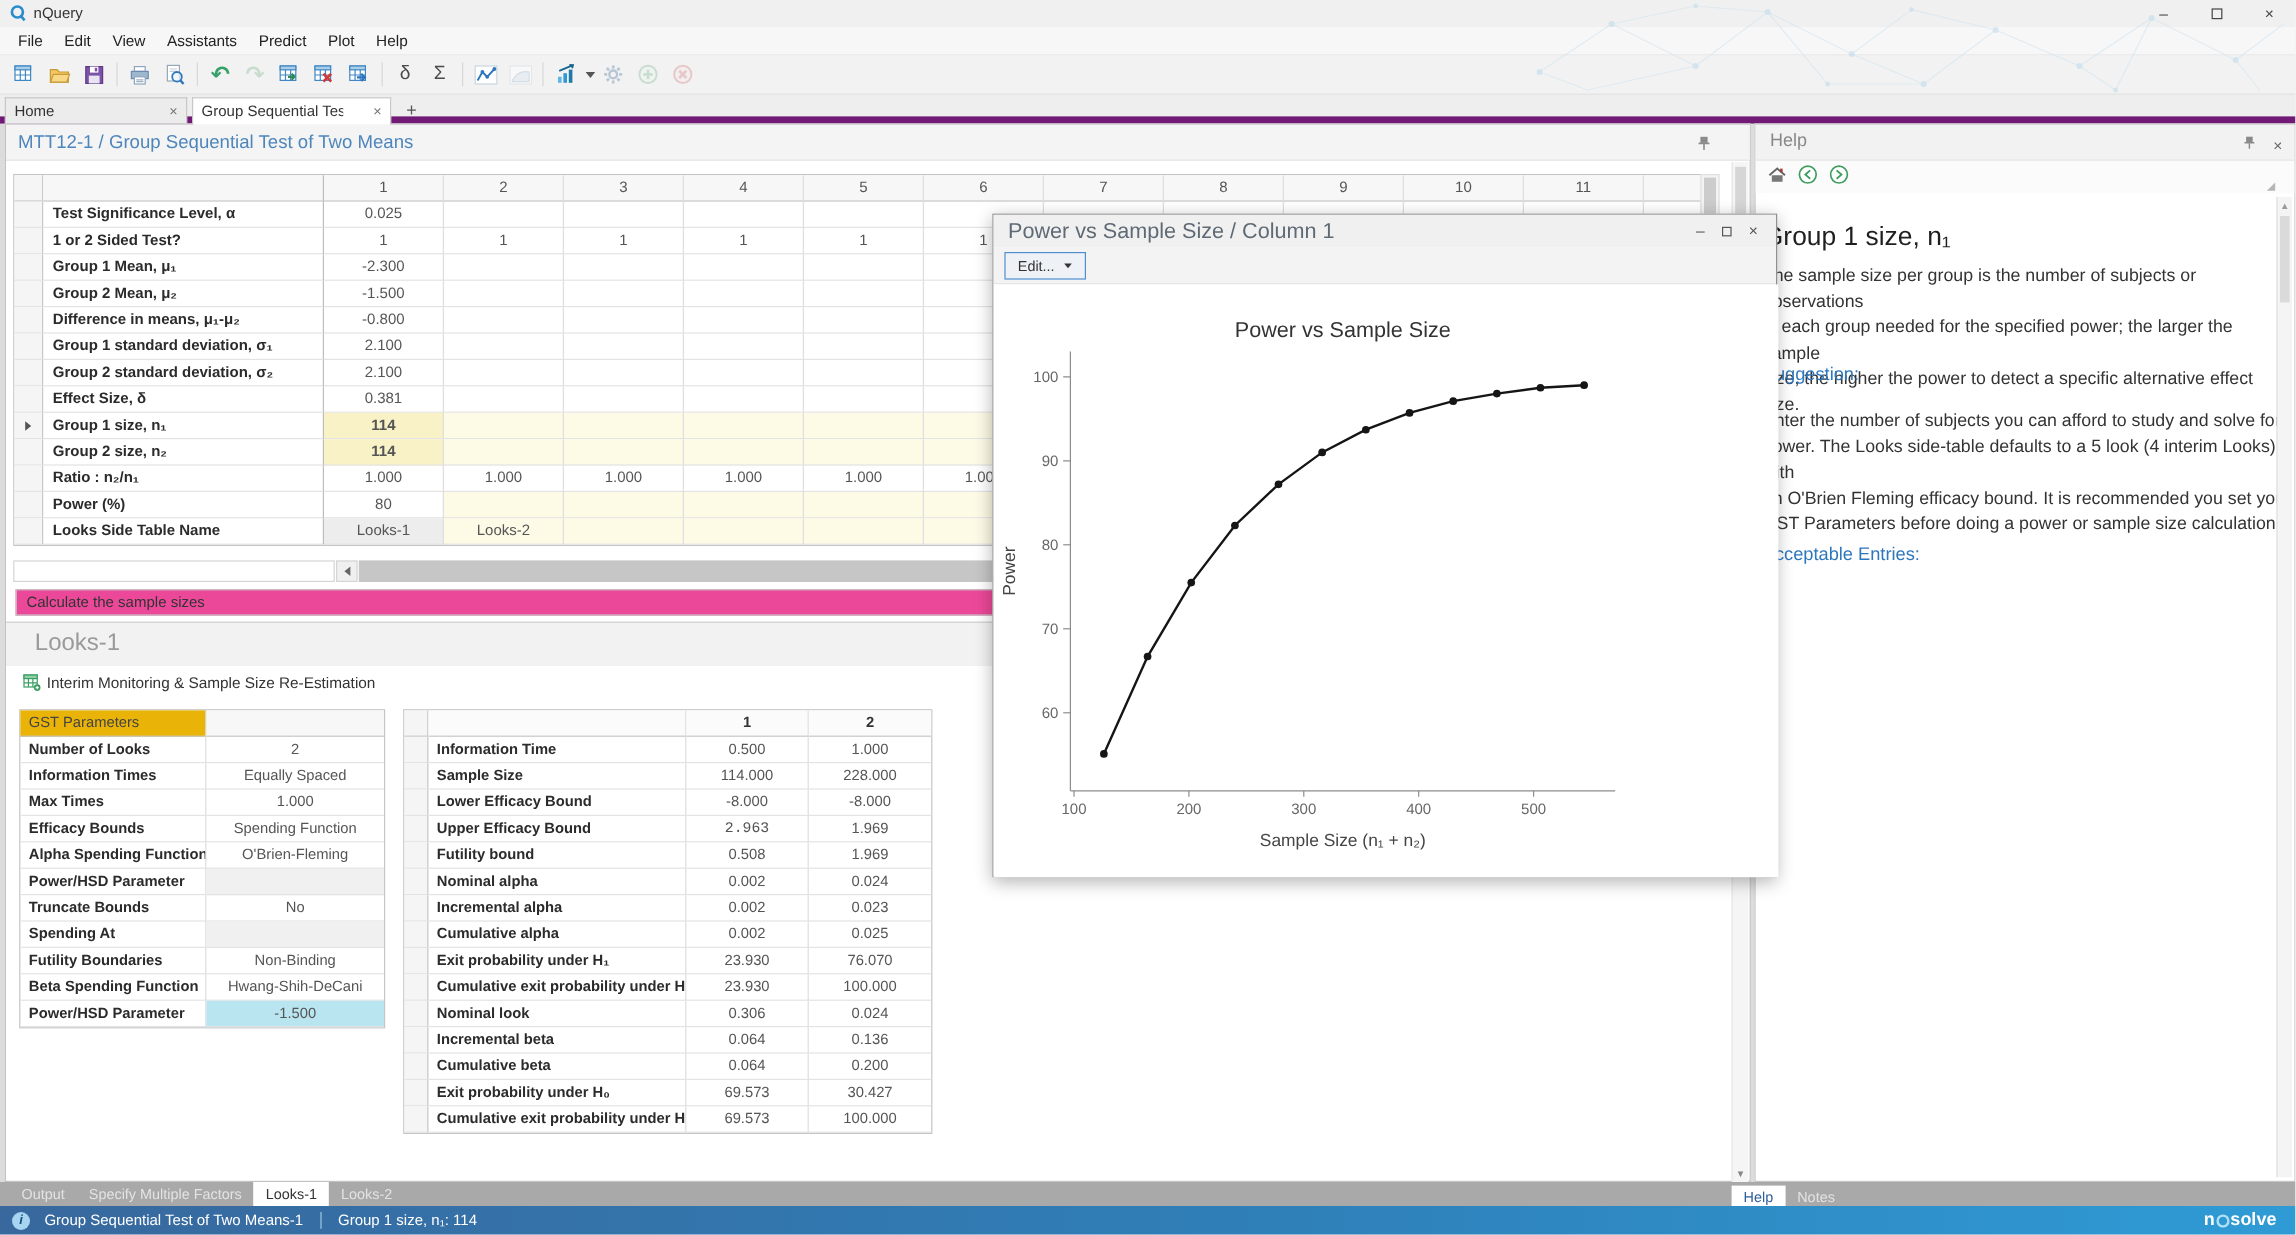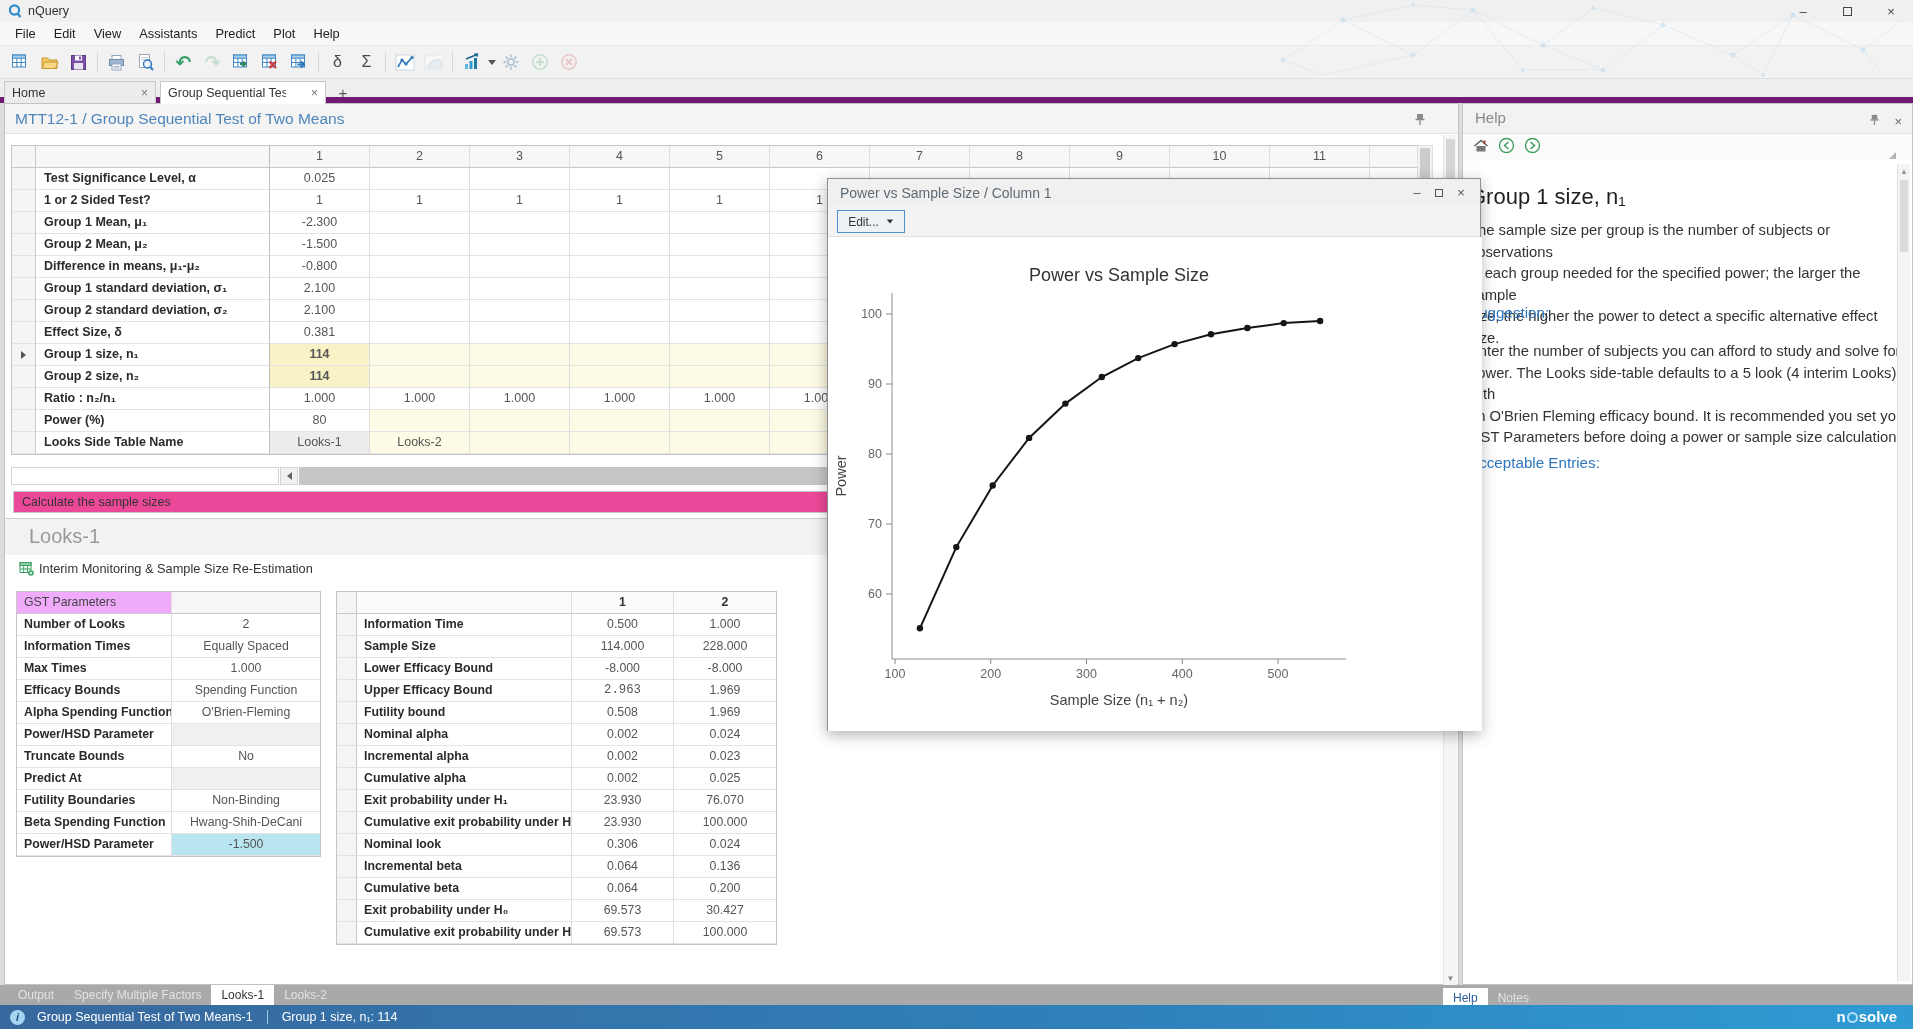--- a/index.html
+++ b/index.html
@@ -77,21 +77,21 @@
   .sc.cyan { background:#b9e5f0; }
   .sc.headnum { background:#fbfbfb; font-weight:bold; color:#333; text-align:center; border-bottom:1px solid #c8c8c8;}
 
   .mvscroll { position:absolute; right:1px; top:31px; width:14px; height:850px; background:#f5f5f5; border-left:1px solid #e6e6e6;}
   .mvscroll .thumb { position:absolute; left:2px; top:4px; width:9px; height:240px; background:#d6d6d6; }
   .mvscroll .dn { position:absolute; bottom:2px; left:0; width:100%; text-align:center; font-size:8px; color:#888; }
 
   
   .popup { position:absolute; left:827px; top:178px; width:654px; height:553px; background:#fff; border:1px solid #8f8f8f; box-shadow:0 4px 14px rgba(0,0,0,.3); z-index:100; }
   .popup-header { position:absolute; left:0; top:0; width:100%; height:27px; background:#f0f0f0; display:flex; align-items:center; }
-  .popup-title { margin-left:12px; font-size:14px; color:#5f6a75; }
+  .popup-title { margin-left:12px; font-size:18px; color:#5f6a75; }
   .popup-controls { position:absolute; right:8px; top:0; height:27px; display:flex; align-items:center; }
   .popup-controls span { width:22px; text-align:center; color:#555; font-size:13px; }
   .popup-toolbar { position:absolute; left:0; top:27px; width:100%; height:31px; background:#f3f3f3; border-bottom:1px solid #e2e2e2; }
   .editbtn { position:absolute; left:9px; top:4px; width:68px; height:23px; background:#eef2f6; border:1px solid #4f8fd0; display:flex; align-items:center; justify-content:center; font-size:12px; color:#333; }
   .editbtn .caret-down { border-top-color:#333; transform:scale(.8); margin-left:7px;}
   .chartwrap { position:absolute; left:0; top:58px; width:654px; height:494px; background:#fff; }
 
   
   .help-panel { position:absolute; left:1462px; top:103px; width:451px; height:882px; background:#fff; border:1px solid #c5c5c5; z-index:10;}
   .help-header { position:absolute; left:0; top:0; width:100%; height:30px; background:#f2f2f2; border-bottom:1px solid #e4e4e4;}
@@ -589,21 +589,21 @@
           <line x1="1" y1="8" x2="12" y2="8" stroke="#3a9e63"></line>
           <circle cx="12" cy="12" r="2.8" fill="#3a9e63"></circle>
           <line x1="12" y1="10.7" x2="12" y2="13.3" stroke="#fff"></line>
           <line x1="10.7" y1="12" x2="13.3" y2="12" stroke="#fff"></line>
         </svg>
       <span>Interim Monitoring &amp; Sample Size Re-Estimation</span>
     </div>
 
     <div class="stable" id="gst-table" style="left:11px; top:487px;">
         <div class="srow">
-          <div class="sc plain" style="width: 155px; background: #f0abfc; border-bottom: 1px solid rgb(200, 200, 200);">GST Parameters</div>
+          <div class="sc plain" style="width: 155px; background: #eab308; border-bottom: 1px solid rgb(200, 200, 200);">GST Parameters</div>
           <div class="sc" style="width: 148px; background: rgb(247, 247, 247); border-right: none; border-bottom: 1px solid rgb(200, 200, 200);"></div>
         </div>
         <div class="srow">
           <div class="sc lab" style="width: 155px;">Number of Looks</div>
           <div class="sc val" style="width: 148px; border-right: none;">2</div>
         </div>
         <div class="srow">
           <div class="sc lab" style="width: 155px;">Information Times</div>
           <div class="sc val" style="width: 148px; border-right: none;">Equally Spaced</div>
         </div>
@@ -621,21 +621,21 @@
         </div>
         <div class="srow">
           <div class="sc lab" style="width: 155px;">Power/HSD Parameter</div>
           <div class="sc val shaded" style="width: 148px; border-right: none;"></div>
         </div>
         <div class="srow">
           <div class="sc lab" style="width: 155px;">Truncate Bounds</div>
           <div class="sc val" style="width: 148px; border-right: none;">No</div>
         </div>
         <div class="srow">
-          <div class="sc lab" style="width: 155px;">Predict At</div>
+          <div class="sc lab" style="width: 155px;">Spending At</div>
           <div class="sc val shaded" style="width: 148px; border-right: none;"></div>
         </div>
         <div class="srow">
           <div class="sc lab" style="width: 155px;">Futility Boundaries</div>
           <div class="sc val" style="width: 148px; border-right: none;">Non-Binding</div>
         </div>
         <div class="srow">
           <div class="sc lab" style="width: 155px;">Beta Spending Function</div>
           <div class="sc val" style="width: 148px; border-right: none;">Hwang-Shih-DeCani</div>
         </div>

